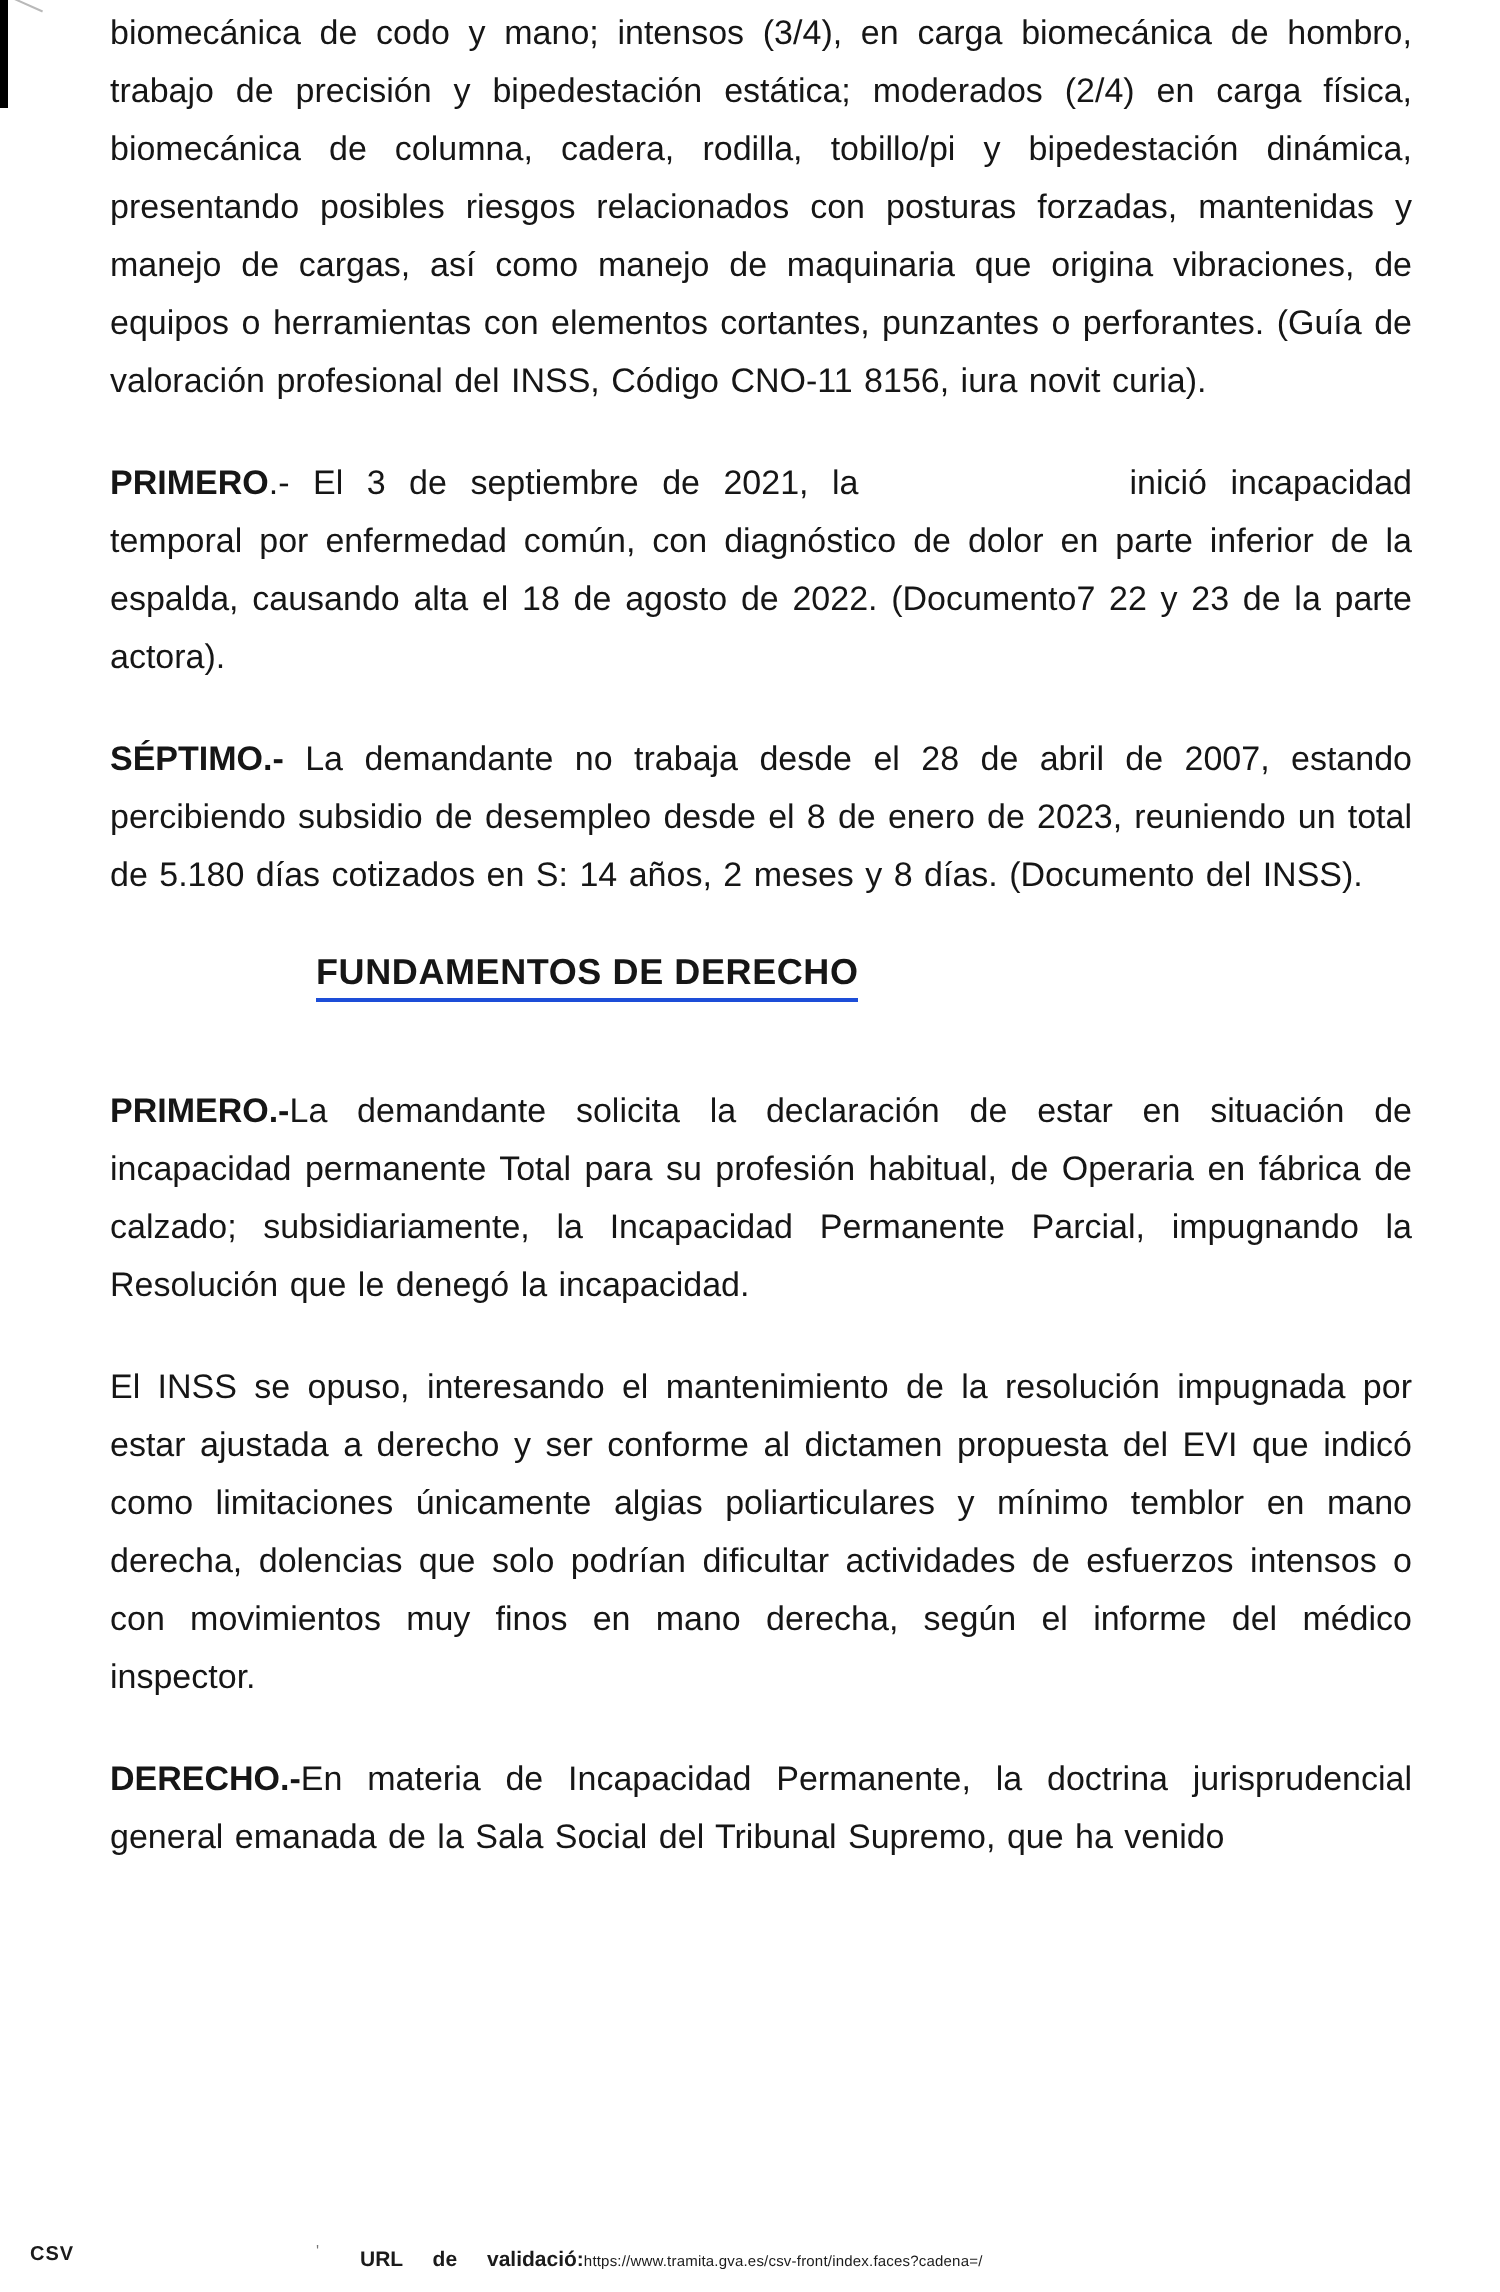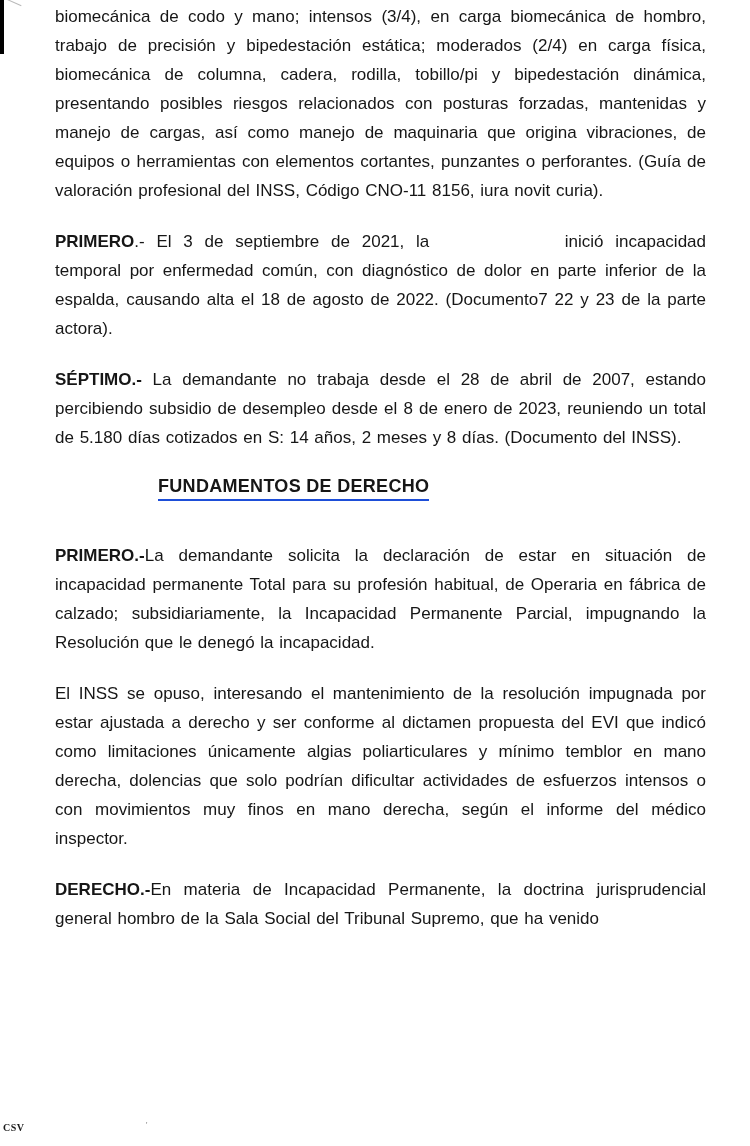--- a/index.html
+++ b/index.html
@@ -63,24 +63,24 @@
     top: 2px;
     width: 16px;
     height: 1px;
     background: #b9b9b9;
     transform: rotate(24deg);
   }
   
   .footer {
     position: absolute;
     top: 1118px;
-    left: 0;
+    left: 12px;
     width: 616px;
     height: 20px;
-    font-family: Liberation Serif, serif;
+    font-family: Liberation Sans, sans-serif;
     color: #1b1b1b;
   }
   .footer-csv {
     position: absolute;
     left: 3px;
     top: 4px;
     font-size: 10px;
     font-weight: bold;
     letter-spacing: 0.5px;
   }
@@ -123,20 +123,21 @@
   <p class="para"><span class="lead">SÉPTIMO.-</span><span> La demandante no trabaja desde el 28 de abril de 2007, estando percibiendo subsidio de desempleo desde el 8 de enero de 2023, reuniendo un total de 5.180 días cotizados en S: 14 años, 2 meses y 8 días. (Documento del INSS).</span></p>
 
   <div class="heading-row">
     <span class="heading">FUNDAMENTOS DE DERECHO</span>
   </div>
 
   <p class="para"><span class="lead">PRIMERO.-</span><span>La demandante solicita la declaración de estar en situación de incapacidad permanente Total para su profesión habitual, de Operaria en fábrica de calzado; subsidiariamente, la Incapacidad Permanente Parcial, impugnando la Resolución  que le denegó la incapacidad.</span></p>
 
   <p class="para"><span>El INSS se opuso, interesando el mantenimiento de la resolución impugnada por estar ajustada a derecho y ser conforme al dictamen propuesta del EVI que indicó como limitaciones únicamente algias poliarticulares y mínimo temblor en mano derecha, dolencias que solo podrían dificultar actividades de esfuerzos intensos o con movimientos muy finos en mano derecha, según el informe del médico inspector.</span></p>
 
-  <p class="para"><span class="lead">DERECHO.-</span><span>En materia de Incapacidad Permanente, la doctrina jurisprudencial general hombro de la Sala Social del Tribunal Supremo, que ha venido</span></p>
+  <p class="para"><span class="lead">DERECHO.-</span><span>En materia de Incapacidad Permanente, la doctrina jurisprudencial general emanada de la Sala Social del Tribunal Supremo, que ha venido</span></p>
 
 </div>
 
 <div class="footer">
   <span class="footer-csv">CSV</span>
   <span class="footer-mark">'</span>
+  <span class="footer-url-group"><span class="footer-url-label">URL de validació:</span><span class="footer-url-value">https://www.tramita.gva.es/csv-front/index.faces?cadena=/</span></span>
 </div>
 
 </body></html>

